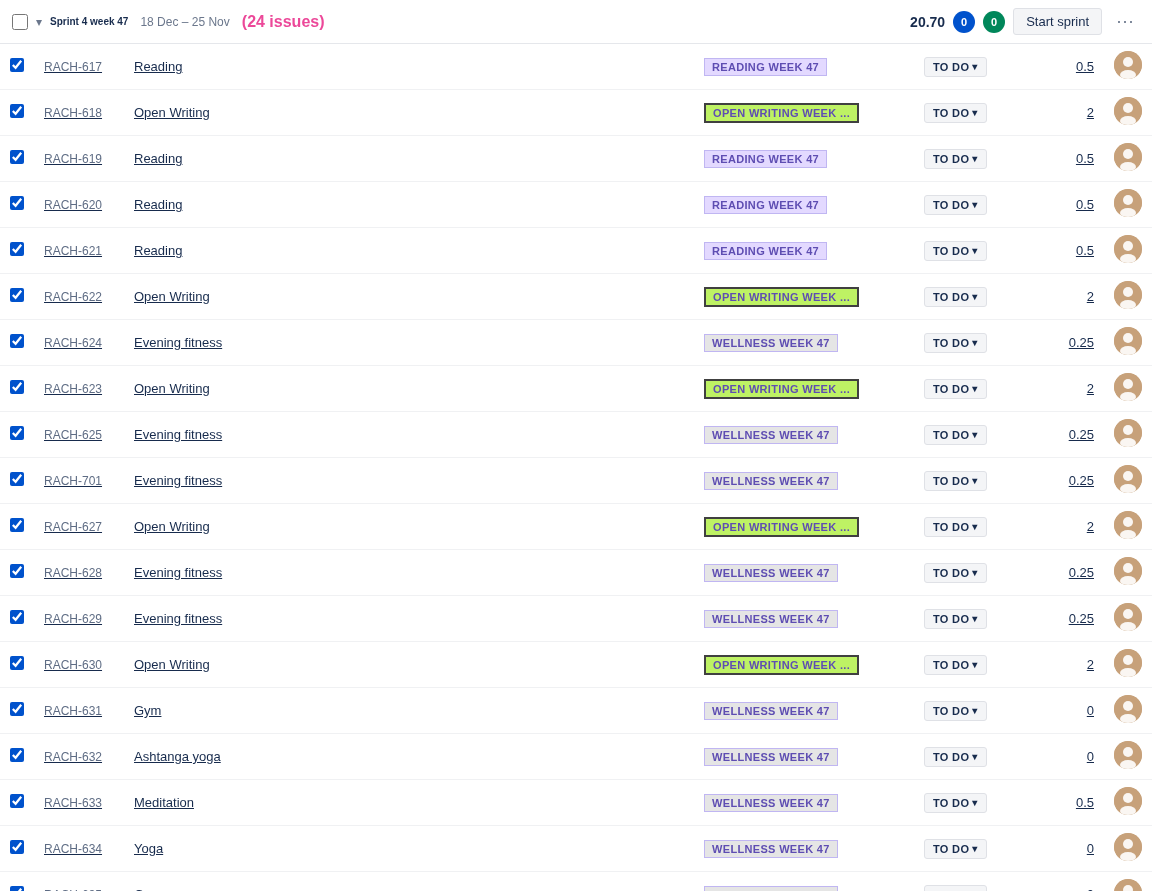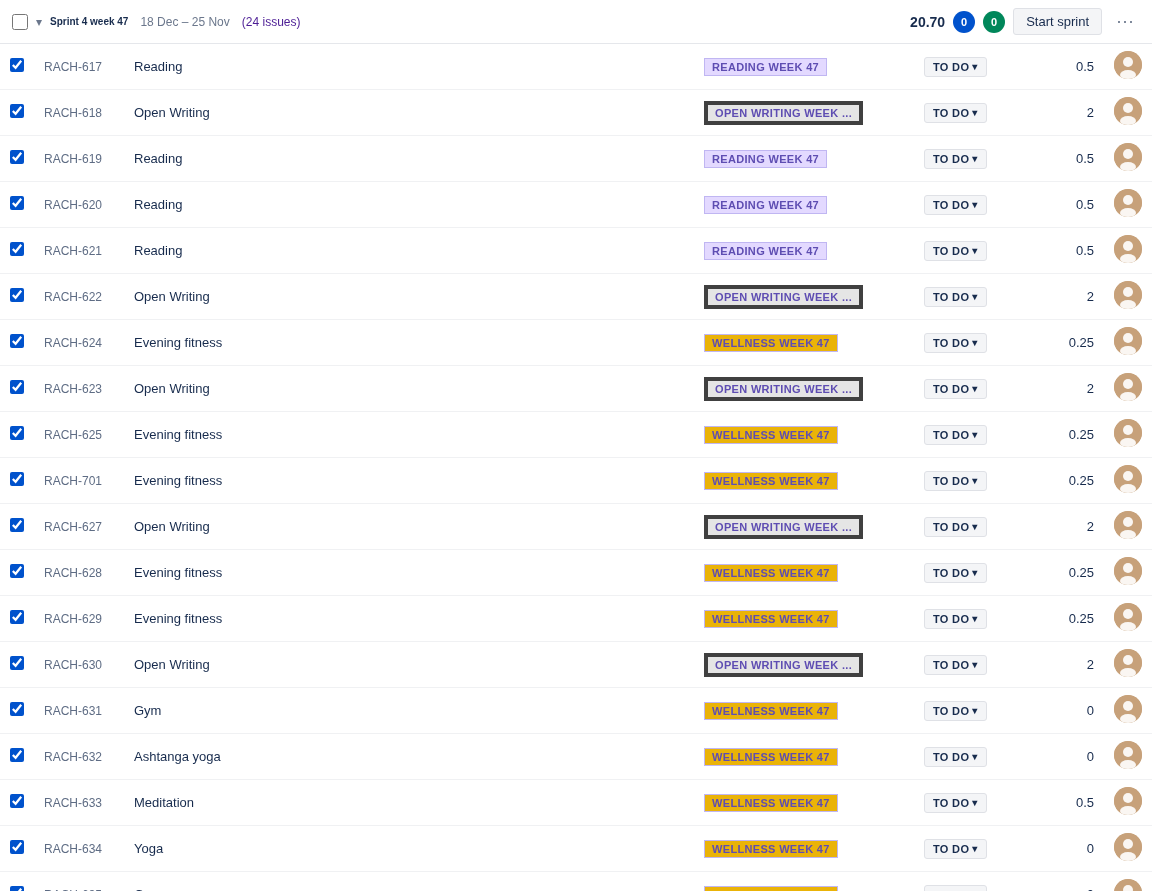--- a/index.html
+++ b/index.html
@@ -13,40 +13,40 @@
       background: #fff;
       gap: 8px;
       position: sticky;
       top: 0;
       z-index: 10;
     }
     .sprint-checkbox { width: 16px; height: 16px; }
     .sprint-chevron { color: #6b778c; cursor: pointer; font-size: 12px; }
     .sprint-title { font-weight: 700; font-size: 10px; color: #172b4d; }
     .sprint-dates { color: #6b778c; font-size: 12px; margin-left: 4px; }
-    .sprint-issues { color: #4c1d95; font-size: 12px; margin-left: 4px; }
+    .sprint-issues { color: #ec4899; font-size: 16px; margin-left: 4px; font-weight: bold; }
     .sprint-header-right { margin-left: auto; display: flex; align-items: center; gap: 8px; }
     .sprint-points { font-weight: 600; font-size: 14px; color: #172b4d; }
     .badge { display: inline-flex; align-items: center; justify-content: center; width: 22px; height: 22px; border-radius: 50%; font-size: 11px; font-weight: 700; }
     .badge-blue { background: #0052cc; color: #fff; }
     .badge-green { background: #00875a; color: #fff; }
     .start-sprint-btn {
       background: #f4f5f7;
       border: 1px solid #dfe1e6;
       border-radius: 3px;
       padding: 5px 12px;
       font-size: 13px;
       font-weight: 500;
       color: #172b4d;
       cursor: pointer;
     }
     .more-btn { background: none; border: none; font-size: 18px; cursor: pointer; color: #6b778c; padding: 2px 6px; }
 
     table { width: 100%; border-collapse: collapse; }
-    tbody tr { border-bottom: 1px solid #f0f1f3; }
+    tbody tr { border-bottom: 1px solid #f0f1f3; text-decoration: underline; }
 
     td { padding: 7px 10px; vertical-align: middle; }
 
     .col-check { width: 30px; }
     .col-id { width: 90px; }
     .col-title { min-width: 200px; }
     .col-label { width: 220px; }
     .col-status { width: 120px; }
     .col-points { width: 70px; text-align: right; }
     .col-avatar { width: 40px; text-align: center; }
@@ -59,22 +59,22 @@
     .label-pill {
       display: inline-block;
       padding: 2px 7px;
       border-radius: 0;
       font-size: 11px;
       font-weight: 700;
       letter-spacing: 0.03em;
       text-transform: uppercase;
     }
     .label-reading { background: #e3d9ff; color: #5e4db2; border: 1px solid #c0b6f2; }
-    .label-openwriting { background: #e5e5e5; color: #5e4db2; border: 4px solid #404040; }
-    .label-wellness { background: #eab308; color: #5e4db2; border: 1px solid #c0b6f2; }
+    .label-openwriting { background: #bef264; color: #5e4db2; border: 2px solid #404040; }
+    .label-wellness { background: #e5e5e5; color: #5e4db2; border: 1px solid #c0b6f2; }
     .label-truncated { max-width: 160px; overflow: hidden; text-overflow: ellipsis; white-space: nowrap; display: inline-block; vertical-align: middle; }
 
     .status-dropdown {
       display: inline-flex;
       align-items: center;
       gap: 3px;
       background: #f4f5f7;
       border: 1px solid #dfe1e6;
       border-radius: 3px;
       padding: 3px 8px;

